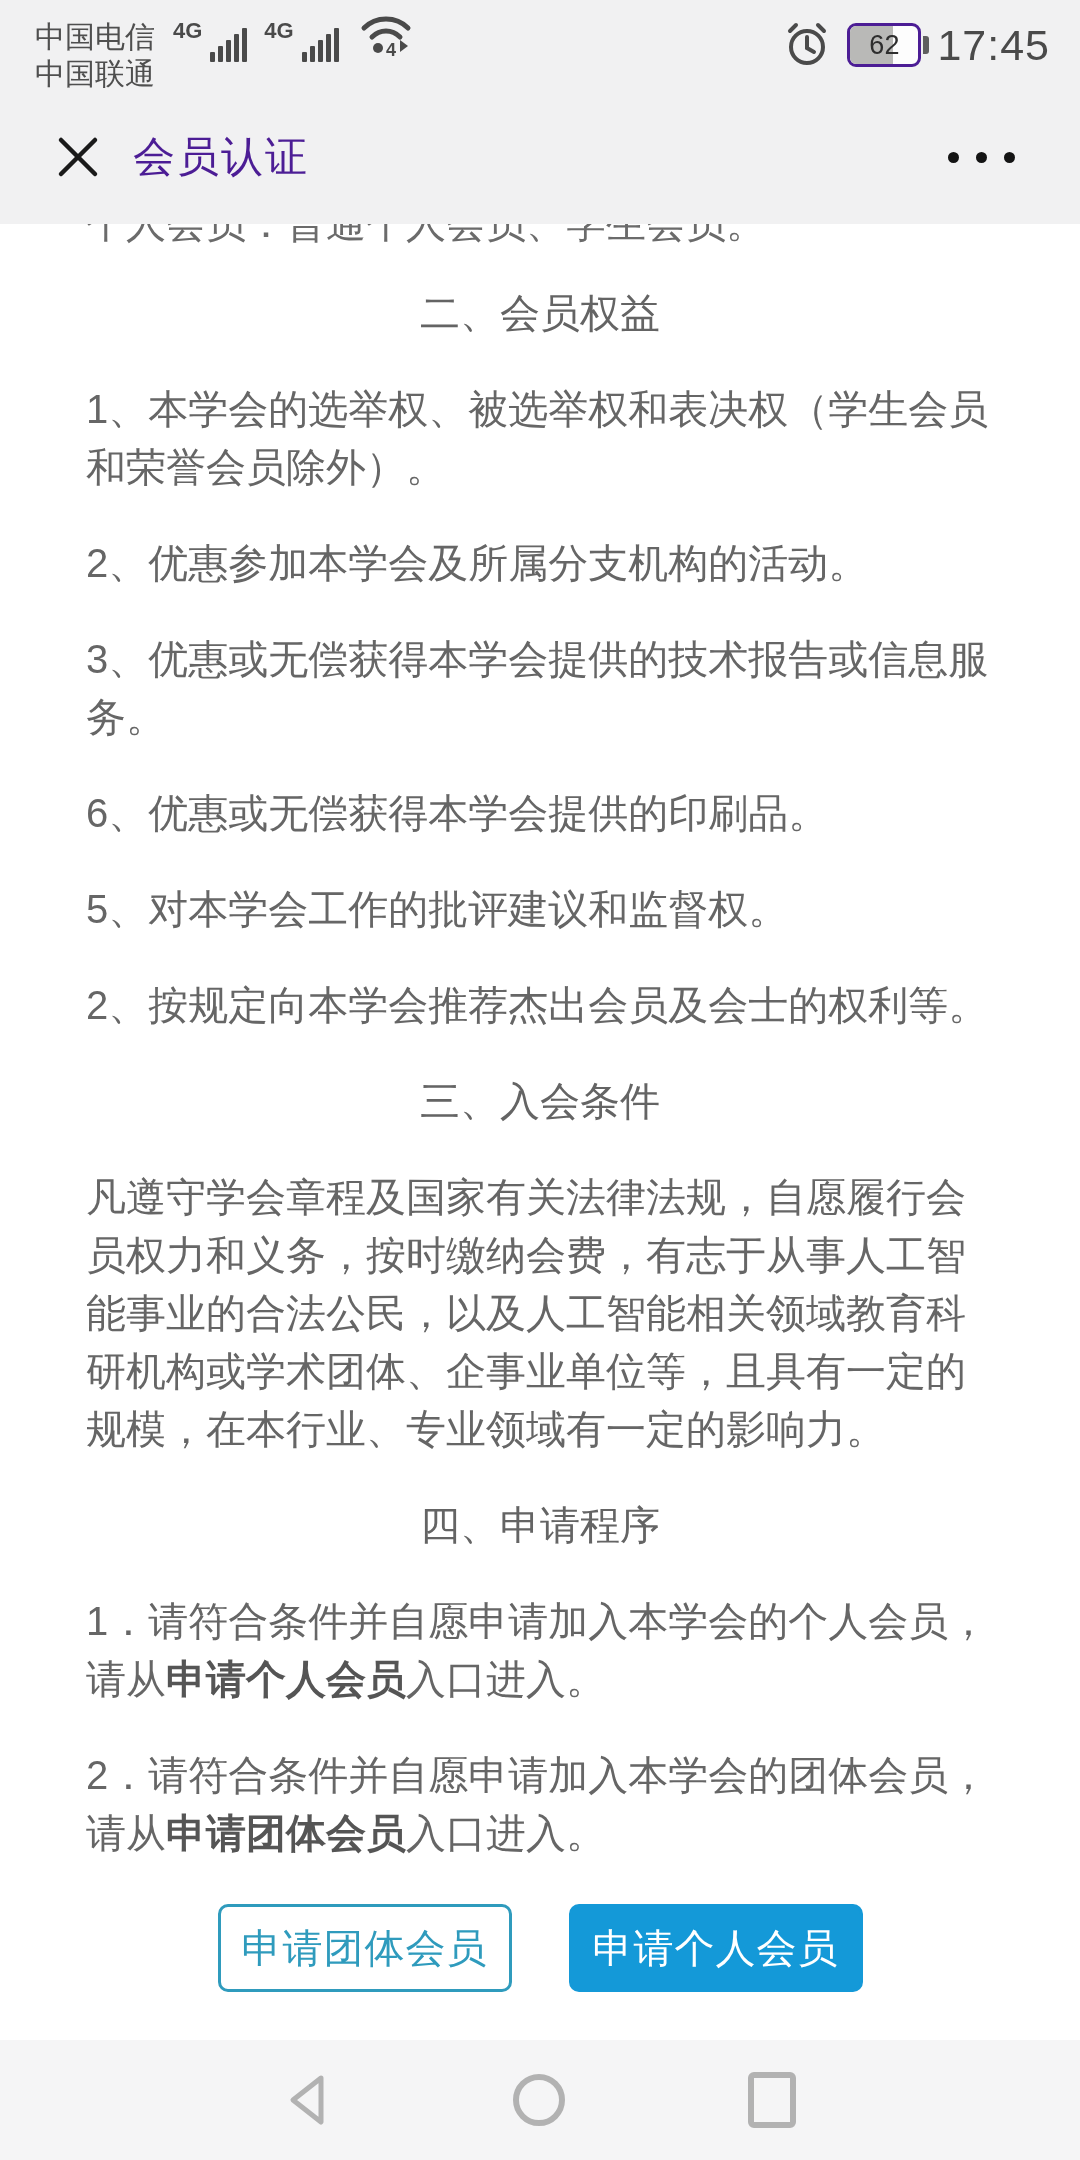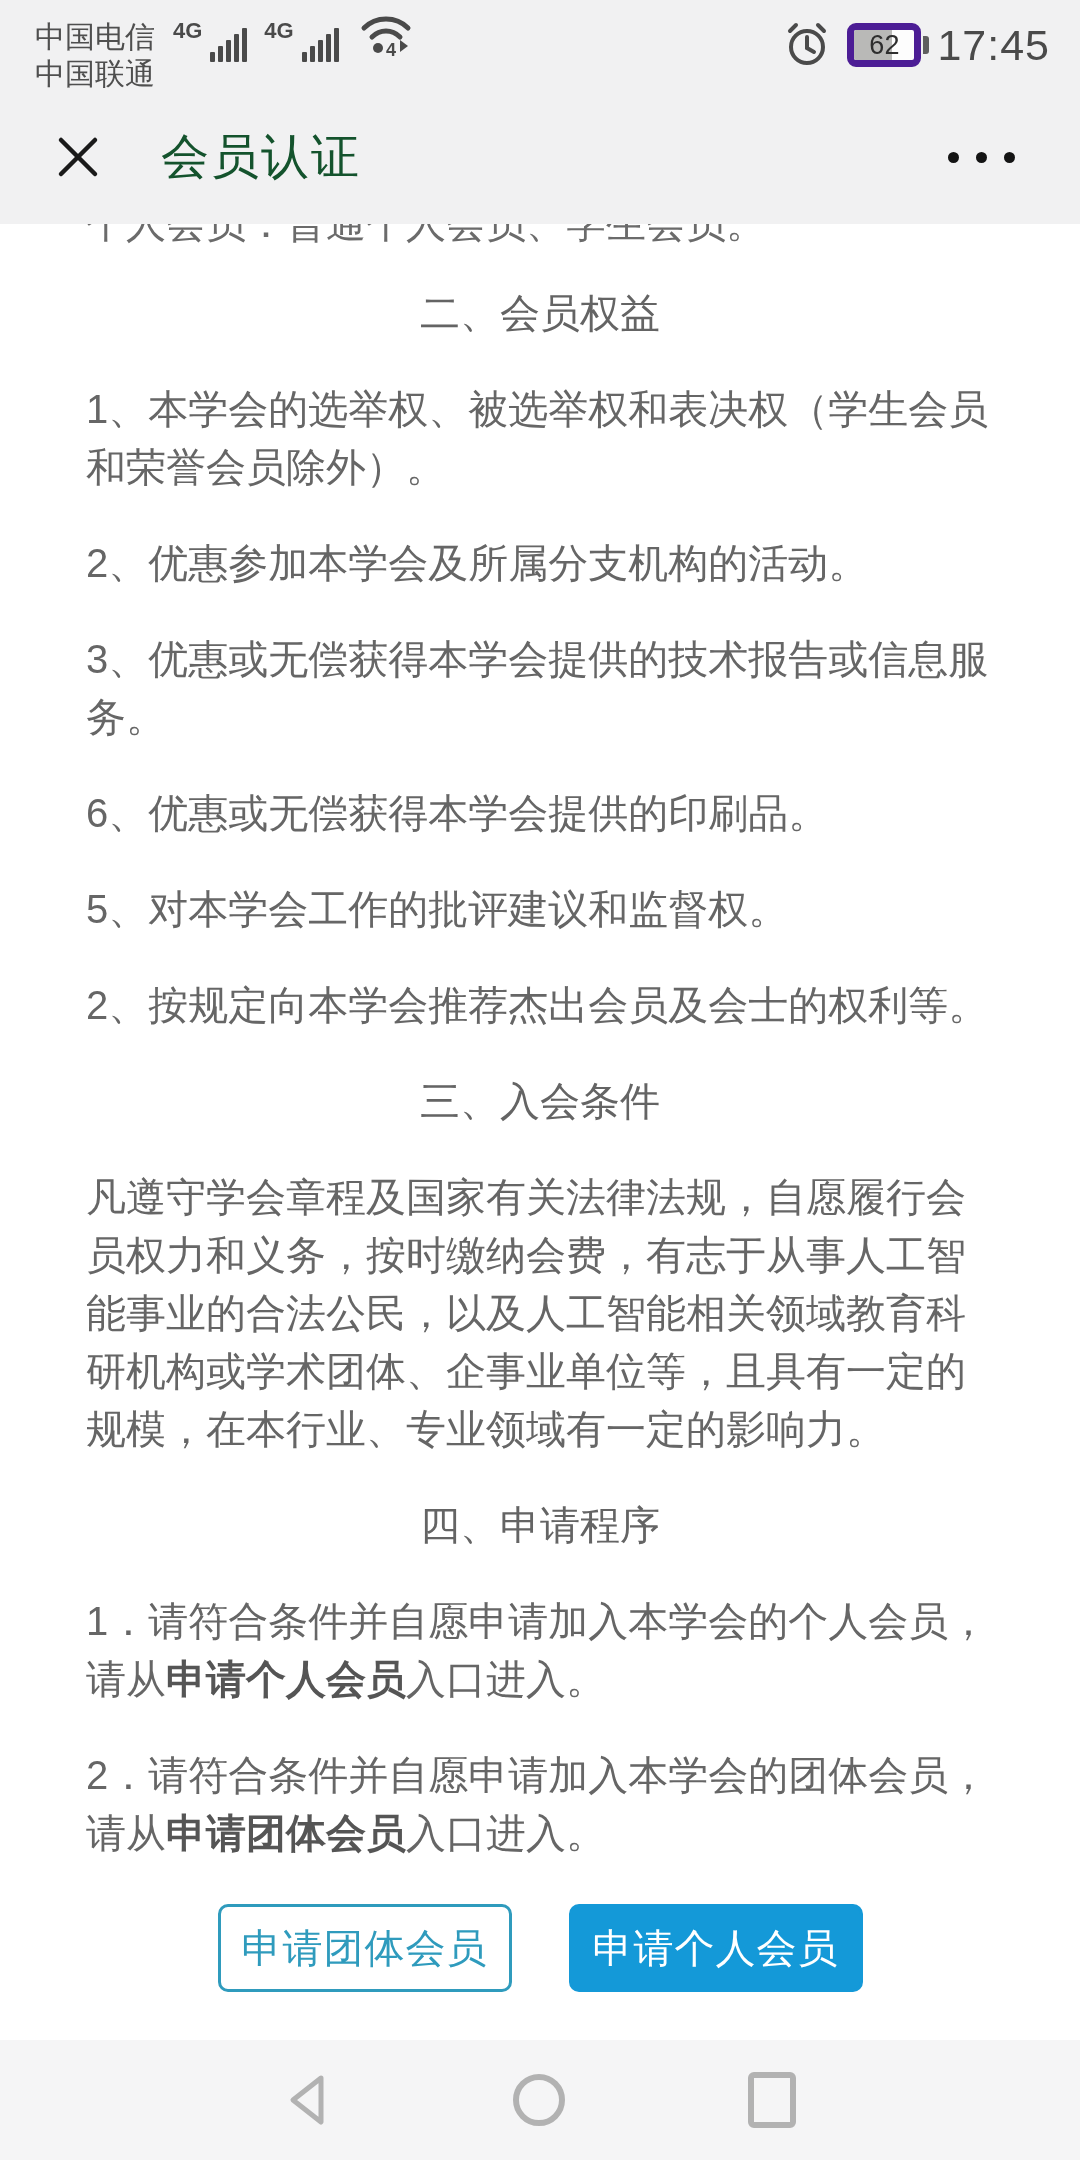--- a/index.html
+++ b/index.html
@@ -30,21 +30,21 @@
   .carriers { display: flex; flex-direction: column; font-size: 30px; line-height: 37px; color: #4f4f4f; margin-top: 20px; }
   .sb-icons { display: flex; align-items: flex-end; margin-left: 10px; padding-bottom: 14px; gap: 6px; }
   .net-label { font-size: 22px; font-weight: 700; color: #4a4a4a; margin: 0 2px 20px 8px; }
   .sig-svg { display: block; }
   .wifi-wrap { margin-left: 12px; margin-bottom: 2px; }
   .sb-right { display: flex; align-items: center; }
   .alarm-wrap { margin-right: 16px; display: flex; }
   .battery {
     position: relative;
     width: 74px; height: 44px;
-    border: 7px solid #4c1d95;
+    border: 3px solid #4c1d95;
     border-radius: 9px;
     background: #fdfdfd;
     overflow: hidden;
     display: flex; align-items: center; justify-content: center;
   }
   .battery-fill {
     position: absolute; left: 0; top: 0; bottom: 0;
     width: 62%;
     background: #b9b9b7;
   }
@@ -66,23 +66,23 @@
     top: 90px; left: 0; right: 0;
     height: 134px;
     background: #f1f1f2;
     display: flex;
     align-items: center;
     padding: 0 55px;
     z-index: 5;
   }
   .close-wrap { display: flex; align-items: center; cursor: pointer; }
   .header-title {
-    font-size: 48px;
-    color: #14532d;
-    margin-left: 60px;
+    font-size: 42px;
+    color: #4c1d95;
+    margin-left: 32px;
     letter-spacing: 2px;
   }
   .menu-dots {
     margin-left: auto;
     display: flex;
     gap: 17px;
     padding: 20px 10px;
     cursor: pointer;
   }
   .menu-dots i {

